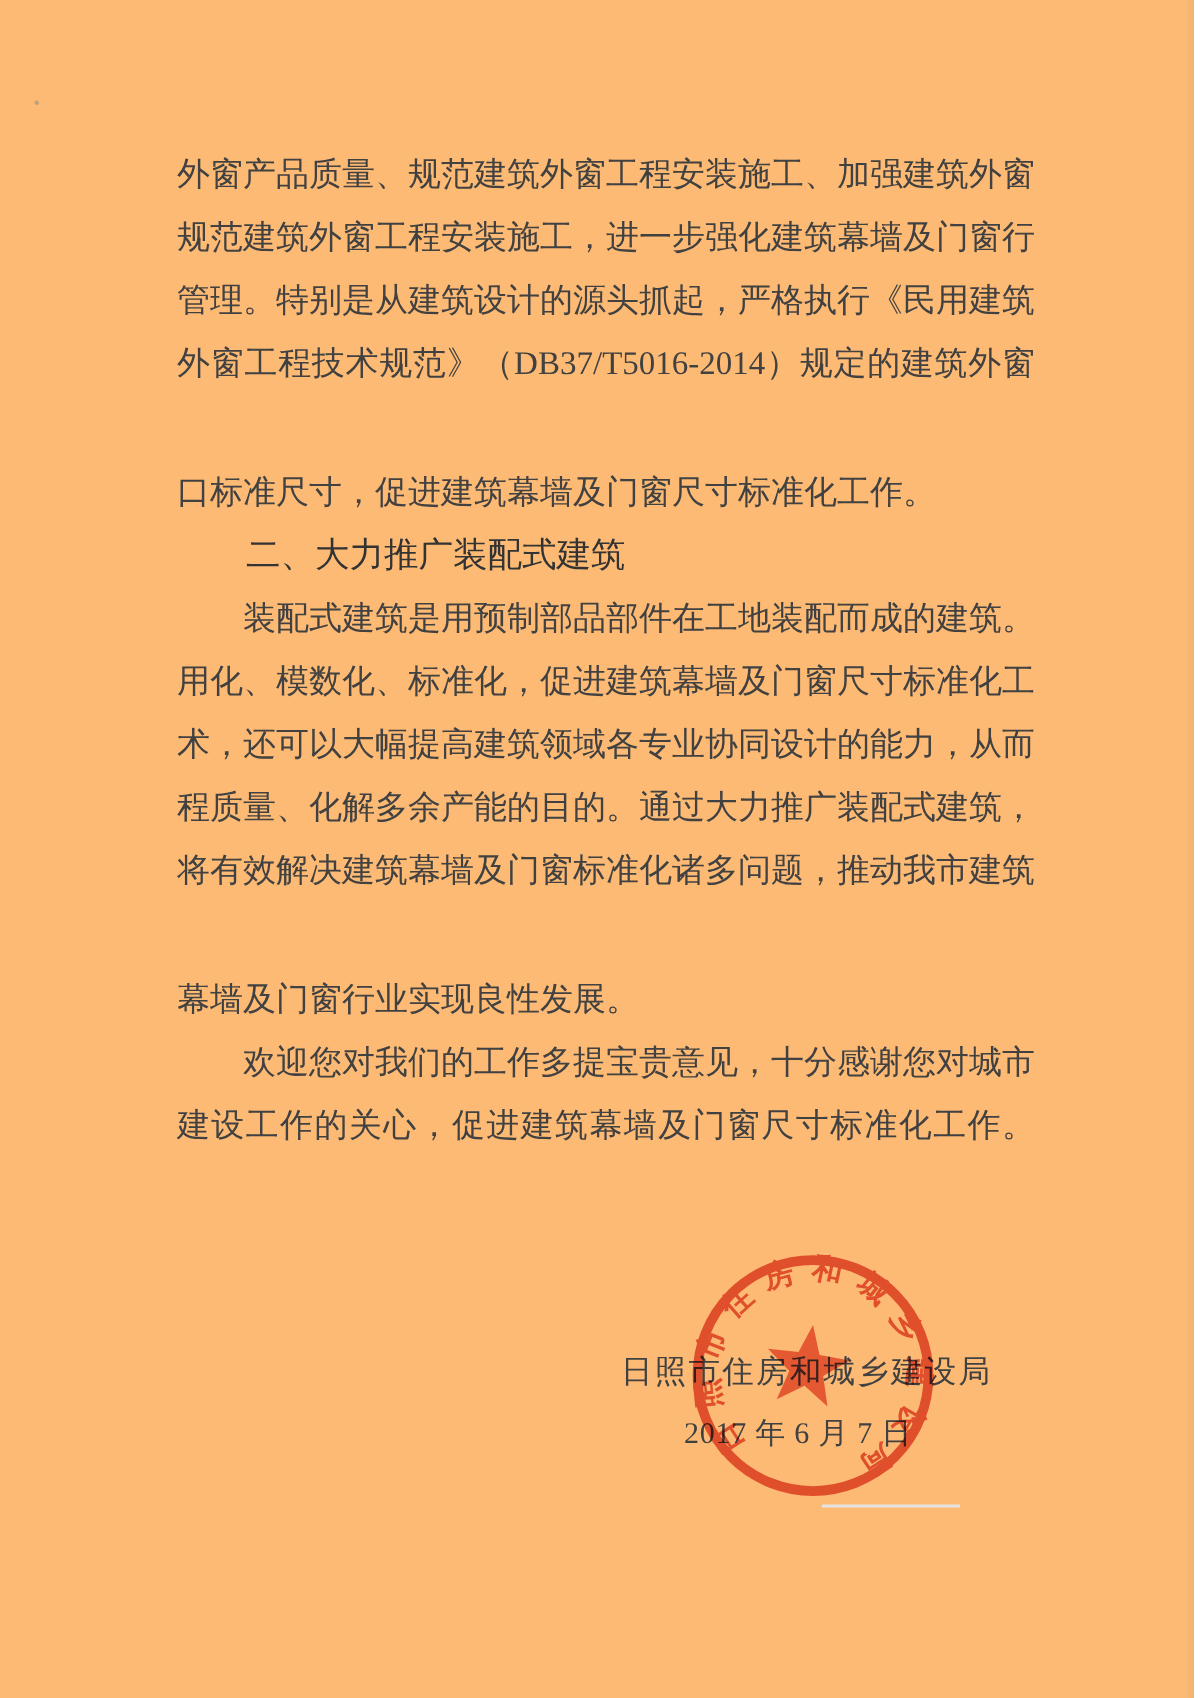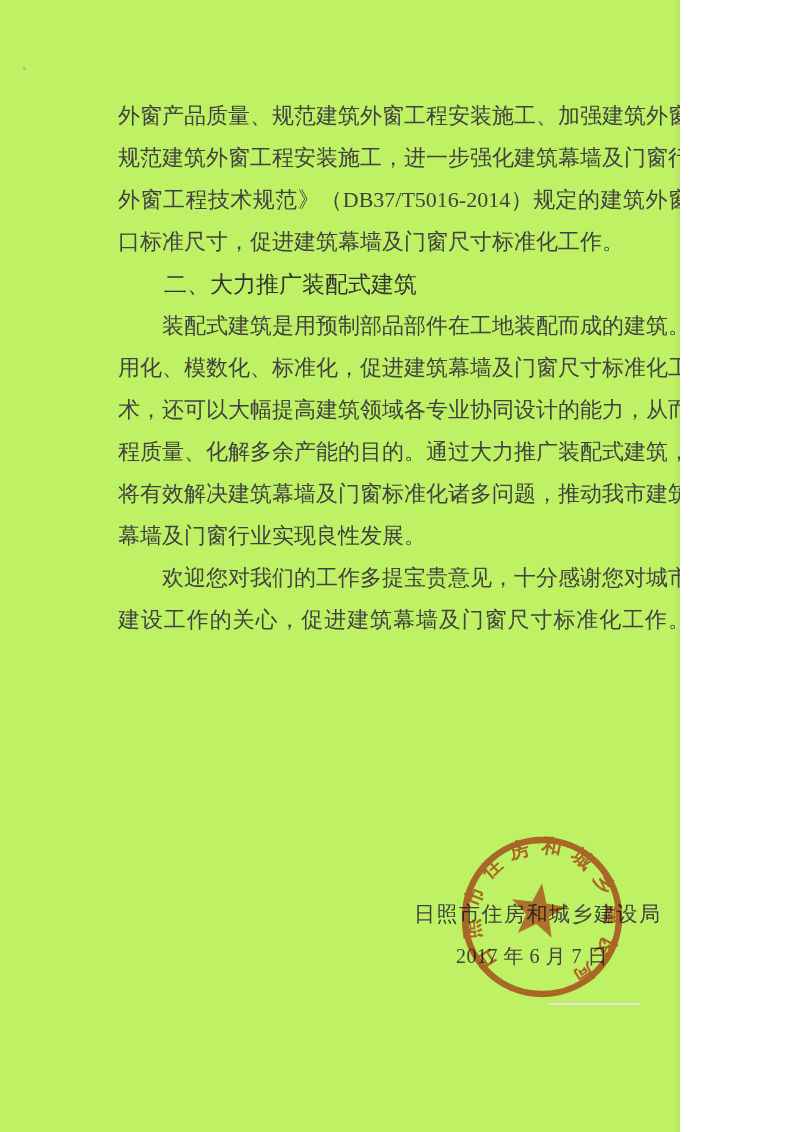--- a/index.html
+++ b/index.html
@@ -2,23 +2,23 @@
 <html><head>
 <meta charset="utf-8">
 <style>
   html, body {
     margin: 0;
     padding: 0;
     background: #ffffff;
   }
   .page {
     position: relative;
-    width: 680px;
+    width: 796px;
     height: 1132px;
-    background: #bef264;
+    background: #fdba74;
     overflow: hidden;
     font-family: "Liberation Serif", "DejaVu Serif", serif;
   }
   
   .edge-right {
     position: absolute;
     top: 0; right: 0;
     width: 6px; height: 100%;
     background: linear-gradient(to right, rgba(0,0,0,0), rgba(60,60,60,0.07));
   }
@@ -54,21 +54,21 @@
     white-space: normal;
   }
   
   .ln.full::after {
     content: "";
     display: inline-block;
     width: 100%;
     height: 0;
   }
   .ln.indent { text-indent: 2em; }
-  .ln.end { text-align: left; }
+  .ln.end { text-align: left; margin-top: 44px; }
   .ln.heading {
     font-family: "DejaVu Sans", "Liberation Sans", sans-serif;
     font-weight: normal;
     color: #333333;
     font-size: 23px;
     text-align: left;
     text-indent: 2em;
   }
 
   .signature {
@@ -115,20 +115,21 @@
 
 <div class="page">
 
   <div class="scan-dot"></div>
   <div class="scan-streak"></div>
   <div class="edge-right"></div>
 
   <div class="body-text">
     <div class="ln full">外窗产品质量、规范建筑外窗工程安装施工、加强建筑外窗</div>
     <div class="ln full">规范建筑外窗工程安装施工，进一步强化建筑幕墙及门窗行业</div>
+    <div class="ln full">管理。特别是从建筑设计的源头抓起，严格执行《民用建筑</div>
     <div class="ln full">外窗工程技术规范》（DB37/T5016-2014）规定的建筑外窗洞</div>
     <div class="ln end">口标准尺寸，促进建筑幕墙及门窗尺寸标准化工作。</div>
 
     <div class="ln heading">二、大力推广装配式建筑</div>
 
     <div class="ln full indent">装配式建筑是用预制部品部件在工地装配而成的建筑。</div>
     <div class="ln full">用化、模数化、标准化，促进建筑幕墙及门窗尺寸标准化工作</div>
     <div class="ln full">术，还可以大幅提高建筑领域各专业协同设计的能力，从而</div>
     <div class="ln full">程质量、化解多余产能的目的。通过大力推广装配式建筑，</div>
     <div class="ln full">将有效解决建筑幕墙及门窗标准化诸多问题，推动我市建筑</div>

